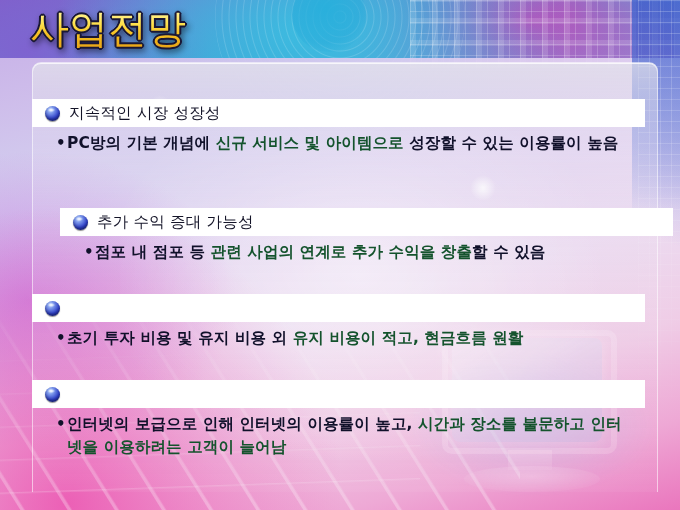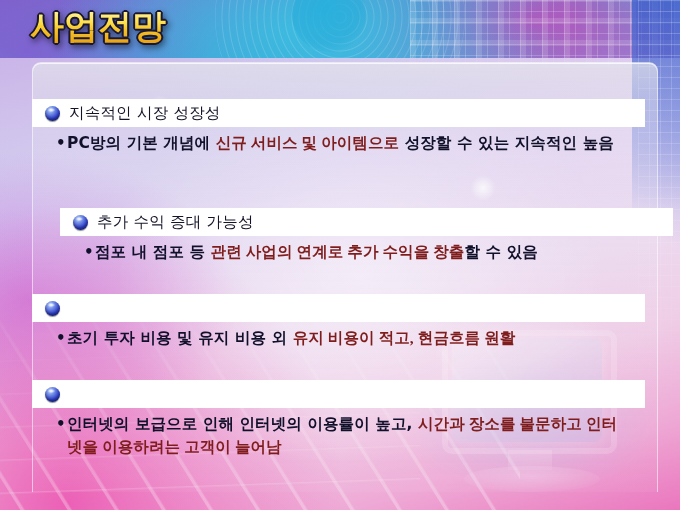--- a/index.html
+++ b/index.html
@@ -213,22 +213,22 @@
   }
 
   
   .spark { position: absolute; border-radius: 50%; background: radial-gradient(circle, rgba(255,255,255,0.95) 0%, rgba(255,255,255,0) 70%); }
 
   
   .title {
     position: absolute;
     left: 30px;
     top: 9px;
-    font-size: 34px;
-    font-weight: 700;
+    font-size: 39px;
+    font-weight: 400;
     letter-spacing: 0px;
     line-height: 1;
     color: #ffe14a;
     background: linear-gradient(180deg, #fff6a8 0%, #ffe24e 38%, #f6c224 62%, #e8a417 100%);
     -webkit-background-clip: text;
     background-clip: text;
     -webkit-text-fill-color: transparent;
     text-shadow: 0 1px 0 rgba(0,0,0,0.0);
     filter: drop-shadow(1px 1px 0 #1a1836) drop-shadow(-1px 1px 0 #1a1836)
             drop-shadow(1px -1px 0 #1a1836) drop-shadow(-1px -1px 0 #1a1836)
@@ -318,21 +318,21 @@
     box-sizing: border-box;
   }
   .sub .dot {
     position: absolute;
     left: 24px;
     top: 0px;
     font-size: 15px;
     color: #10102a;
     line-height: 1.48;
   }
-  .sub .hl { color: #7f1d1d; font-family: Liberation Serif, serif; }
+  .sub .hl { color: #14532d; }
 </style>
 </head>
 <body>
 
 <div class="slide">
 
   <div class="bg-main"></div>
   <div class="bg-rings"></div>
   <div class="bg-rings-core"></div>
   <div class="bg-grid"></div>
@@ -365,21 +365,21 @@
 
   <div class="content">
 
     <div class="group" style="top:37px;">
       <div class="head-band">
         <span class="bullet-sphere"></span>
         <span class="head-text">지속적인 시장 성장성</span>
       </div>
       <div class="sub">
         <span class="dot">•</span>
-        <span>PC방의 기본 개념에 </span><span class="hl">신규 서비스 및 아이템으로</span><span> 성장할 수 있는 지속적인 높음</span>
+        <span>PC방의 기본 개념에 </span><span class="hl">신규 서비스 및 아이템으로</span><span> 성장할 수 있는 이용률이 높음</span>
       </div>
     </div>
 
     <div class="group" style="top:146px;padding-left:28px;">
       <div class="head-band">
         <span class="bullet-sphere"></span>
         <span class="head-text">추가 수익 증대 가능성</span>
       </div>
       <div class="sub">
         <span class="dot">•</span>

